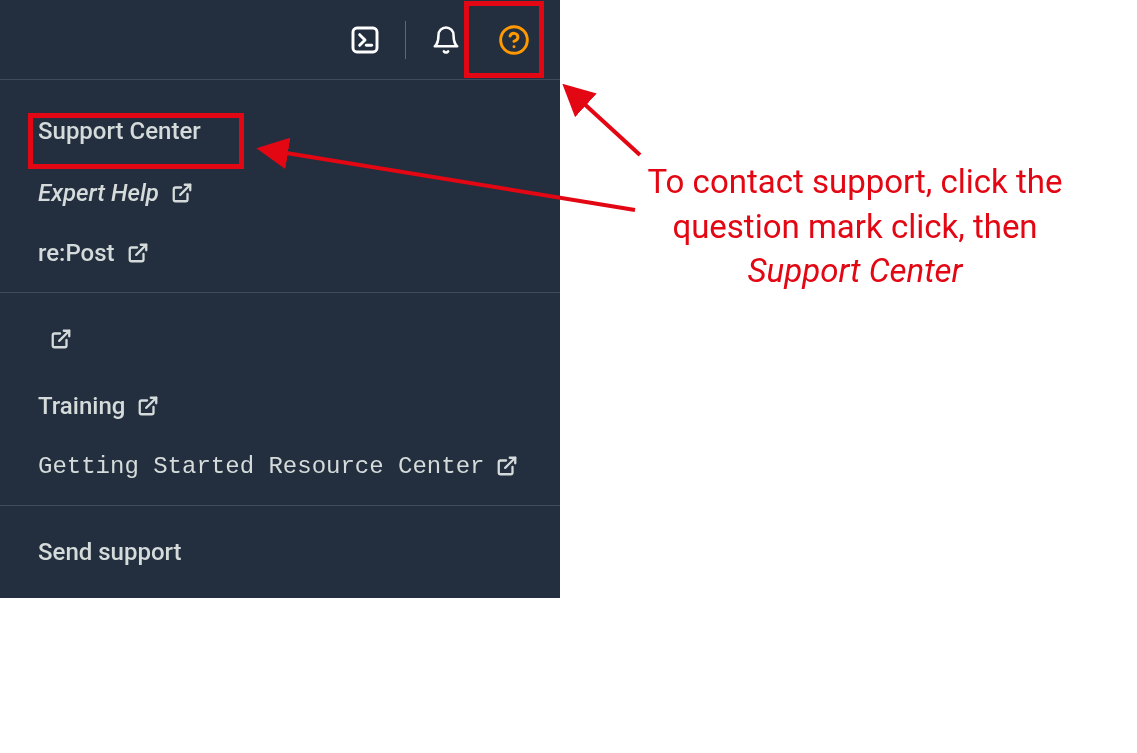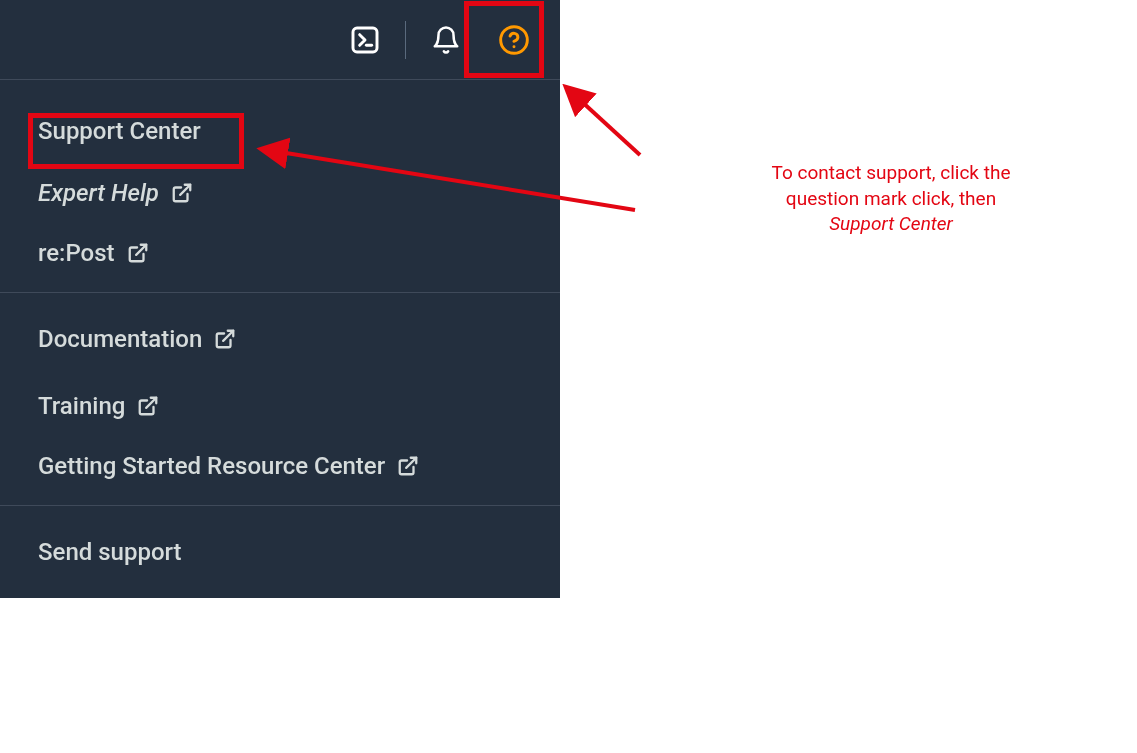--- a/index.html
+++ b/index.html
@@ -77,26 +77,26 @@
       top: 113px;
       left: 28px;
       width: 216px;
       height: 56px;
       border: 5px solid #e30613;
       pointer-events: none;
     }
     
     .annotation-block {
       position: absolute;
-      left: 656px;
+      left: 620px;
       top: 160px;
       width: 470px;
       text-align: center;
       color: #e30613;
-      font-size: 19px;
+      font-size: 33px;
       line-height: 1.35;
     }
     .annotation-block .italic { font-style: italic; }
     
     .arrow-overlay {
       position: absolute;
       top: 0;
       left: 0;
       width: 1137px;
       height: 753px;
@@ -159,40 +159,39 @@
           <path d="M18 13v6a2 2 0 0 1-2 2H5a2 2 0 0 1-2-2V8a2 2 0 0 1 2-2h6"></path>
           <polyline points="15 3 21 3 21 9"></polyline>
           <line x1="10" y1="14" x2="21" y2="3"></line>
         </svg>
       </span>
     </div>
   </div>
 
   <div class="menu-section">
     <div class="menu-item">
-      <span class="menu-item-label">Documentation</span>
       <span class="ext-icon">
         <svg width="22" height="22" viewBox="0 0 24 24" fill="none" stroke="#d5dbdb" stroke-width="2.5" stroke-linecap="round" stroke-linejoin="round">
           <path d="M18 13v6a2 2 0 0 1-2 2H5a2 2 0 0 1-2-2V8a2 2 0 0 1 2-2h6"></path>
           <polyline points="15 3 21 3 21 9"></polyline>
           <line x1="10" y1="14" x2="21" y2="3"></line>
         </svg>
       </span>
     </div>
     <div class="menu-item" style="padding-top:22px;">
       <span class="menu-item-label">Training</span>
       <span class="ext-icon">
         <svg width="22" height="22" viewBox="0 0 24 24" fill="none" stroke="#d5dbdb" stroke-width="2.5" stroke-linecap="round" stroke-linejoin="round">
           <path d="M18 13v6a2 2 0 0 1-2 2H5a2 2 0 0 1-2-2V8a2 2 0 0 1 2-2h6"></path>
           <polyline points="15 3 21 3 21 9"></polyline>
           <line x1="10" y1="14" x2="21" y2="3"></line>
         </svg>
       </span>
     </div>
-    <div class="menu-item" style="padding-top:22px;">
+    <div class="menu-item" style="padding-top:22px;font-family:Liberation Mono, monospace;">
       <span class="menu-item-label">Getting Started Resource Center</span>
       <span class="ext-icon">
         <svg width="22" height="22" viewBox="0 0 24 24" fill="none" stroke="#d5dbdb" stroke-width="2.5" stroke-linecap="round" stroke-linejoin="round">
           <path d="M18 13v6a2 2 0 0 1-2 2H5a2 2 0 0 1-2-2V8a2 2 0 0 1 2-2h6"></path>
           <polyline points="15 3 21 3 21 9"></polyline>
           <line x1="10" y1="14" x2="21" y2="3"></line>
         </svg>
       </span>
     </div>
   </div>

